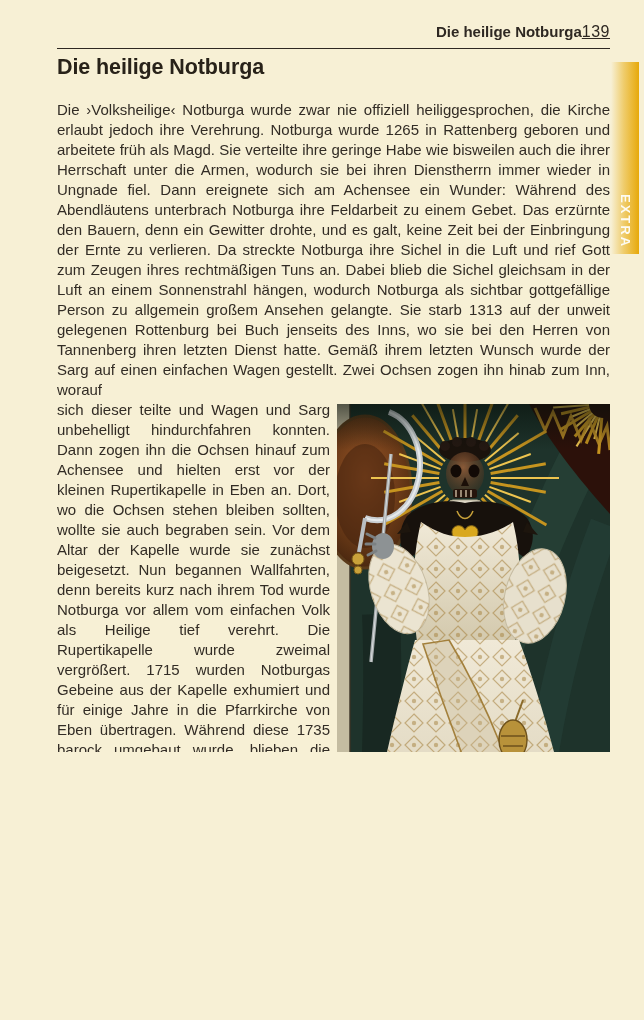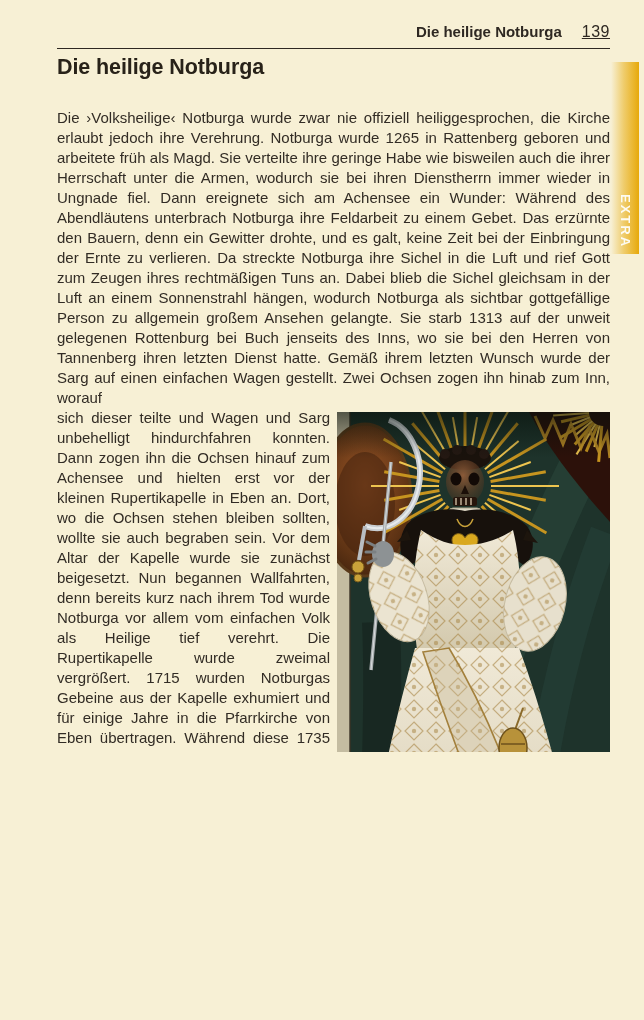--- a/index.html
+++ b/index.html
@@ -9,40 +9,40 @@
     background:#f7f0d5; color:#2e2822;
     font-family:"Liberation Sans", sans-serif;
   }
   
   .runhead {
     position:absolute; top:23px; left:57px; width:553px;
     display:flex; justify-content:flex-end; align-items:baseline;
     padding-bottom:7px; border-bottom:1.6px solid #2e2822;
   }
   .rh-title { font-weight:bold; font-size:15px; }
-  .rh-num   { font-size:16px; margin-left:20px; letter-spacing:0.5px;text-decoration:underline; }
+  .rh-num   { font-size:16px; letter-spacing:0.5px;text-decoration:underline; }
   
   .extra-tab {
     position:absolute; top:62px; right:5px; width:28px; height:192px;
     background:linear-gradient(90deg, rgba(231,169,10,0) 0%, rgba(233,176,24,0.55) 45%, #e7a90a 100%);
     display:flex; align-items:flex-end; justify-content:center;
   }
   .extra-label {
     writing-mode:vertical-rl; text-orientation:mixed;
     color:#fdfbf2; font-weight:bold; font-size:13px; letter-spacing:2px;
     padding-bottom:6px;
   }
   
   .title {
     position:absolute; top:55px; left:57px; margin:0;
     font-size:21.5px; font-weight:bold; color:#282219; letter-spacing:-0.1px;
   }
   
   .body-area {
-    position:absolute; top:108px; left:57px; width:553px;
+    position:absolute; top:100px; left:57px; width:553px;
     font-size:15px; line-height:20px; text-align:justify;
     color:#322c25;
   }
   .body-area p { margin:0; hyphens:auto; -webkit-hyphens:auto; }
   .photo-fig {
     float:right; width:273px; margin:4px 0 0 7px; padding:0;
   }
   .photo-fig svg { display:block; }
   .caption {
     margin-top:9px; text-align:left;

